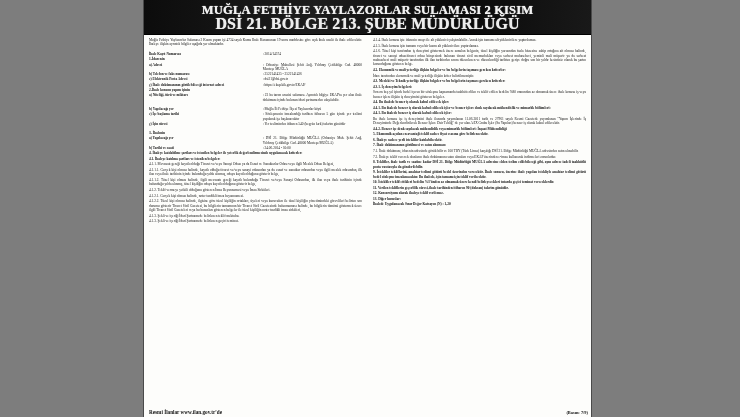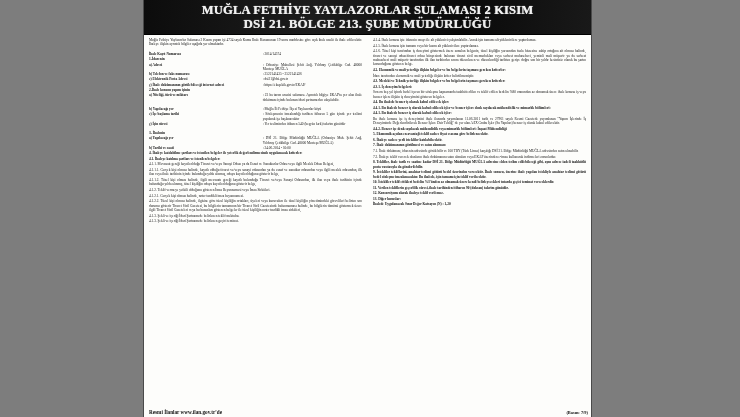--- a/index.html
+++ b/index.html
@@ -23,21 +23,21 @@
     background-image:linear-gradient(95deg,#0c0c0c 0%,#1d1d1d 38%,#0a0a0a 72%,#191919 100%);
     display:flex;flex-direction:column;align-items:center;justify-content:center;
     border-bottom:1px solid #000;
   }
   .banner-line1{
     color:#f2f2f2;font-weight:bold;font-size:12.6px;letter-spacing:.1px;
     line-height:14px;text-align:center;white-space:nowrap;
     text-shadow:0 0 1px #fff,0 1px 0 #000;
   }
   .banner-line2{
-    color:#ededed;font-weight:bold;font-size:13px;letter-spacing:.1px;
+    color:#ededed;font-weight:bold;font-size:16px;letter-spacing:.1px;
     line-height:14px;text-align:center;white-space:nowrap;
     text-shadow:0 0 1px #fff,0 1px 0 #000;
   }
   .body-area{
     position:relative;
     padding:3px 5px 0 5px;
     height:383px;
     box-sizing:border-box;
     display:flex;
     gap:7px;

